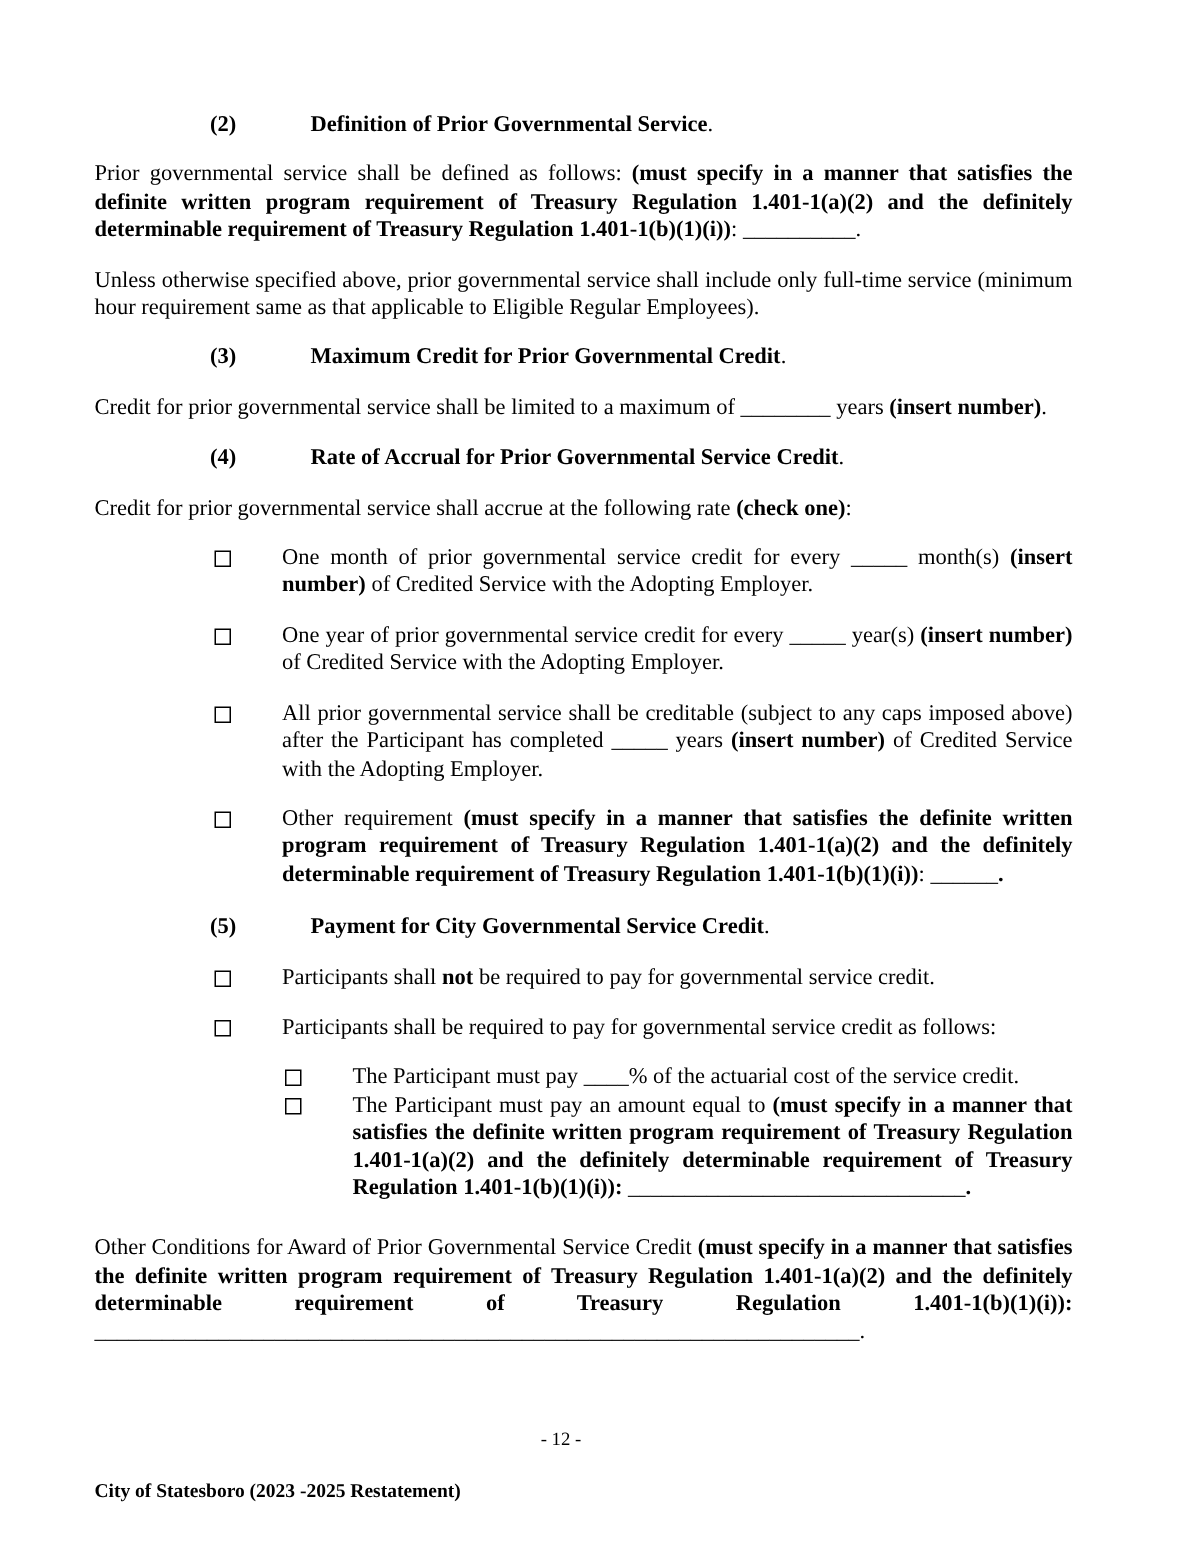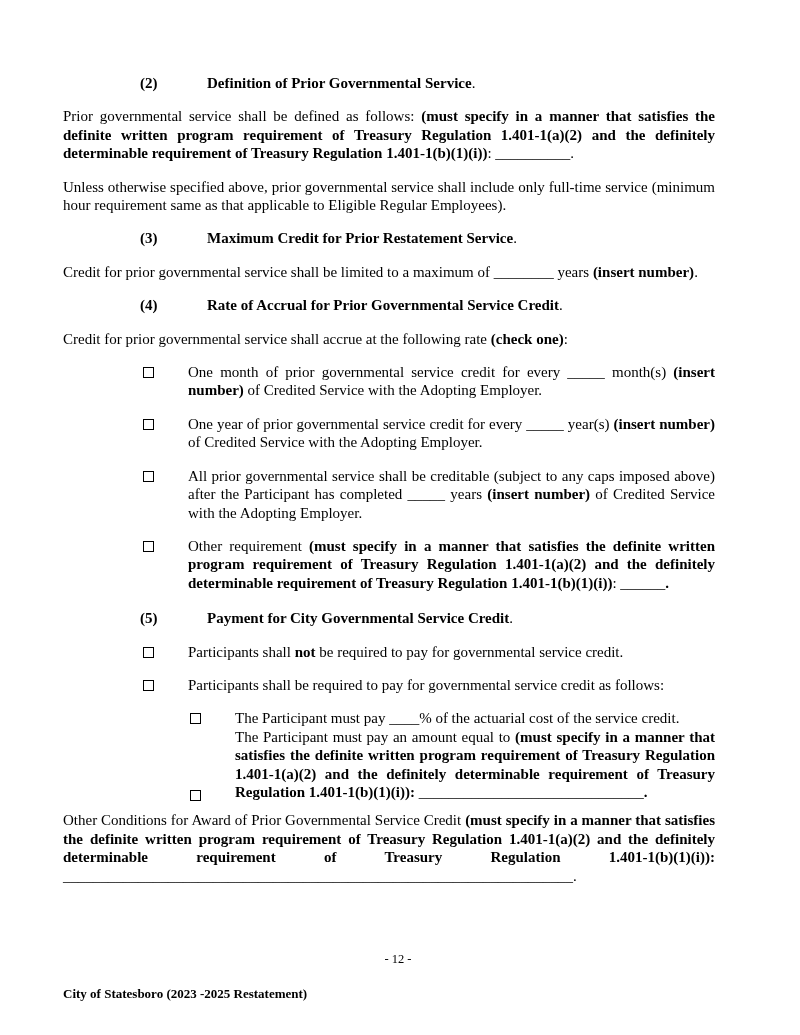--- a/index.html
+++ b/index.html
@@ -40,29 +40,28 @@
     display: block;
     width: 9px;
     height: 9px;
     border: 1.2px solid #000;
     background: #fff;
   }
   .txt { flex: 1; text-align: justify; }
   .b { font-weight: bold; }
   .gap-lg { margin-bottom: 17px; }
   .tight { margin-bottom: 0; }
-  .gap-sm { margin-bottom: 10px; align-items: flex-end; }
+  .gap-sm { margin-bottom: 22px; }
   .page-number {
     position: absolute;
     left: 0;
     width: 748px;
     top: 950px;
     text-align: center;
     font-size: 12.5px;
-    margin-left: 24px;
   }
   .footer-note {
     position: absolute;
     left: 63px;
     top: 985px;
     font-size: 13px;
     font-weight: bold;
   }
 </style>
 </head>
@@ -76,21 +75,21 @@
       <span class="hnum">(2)</span>
       <span><span>Definition of Prior Governmental Service</span><span class="reg">.</span></span>
     </div>
 
     <p class="para"><span>Prior governmental service shall be defined as follows: </span><span class="b">(must specify in a manner that satisfies the definite written program requirement of Treasury Regulation 1.401-1(a)(2) and the definitely determinable requirement of Treasury Regulation 1.401-1(b)(1)(i))</span><span>: __________.</span></p>
 
     <p class="para"><span>Unless otherwise specified above, prior governmental service shall include only full-time service (minimum hour requirement same as that applicable to Eligible Regular Employees).</span></p>
 
     <div class="heading">
       <span class="hnum">(3)</span>
-      <span><span>Maximum Credit for Prior Restatement Service</span><span class="reg">.</span></span>
+      <span><span>Maximum Credit for Prior Governmental Credit</span><span class="reg">.</span></span>
     </div>
 
     <p class="para"><span>Credit for prior governmental service shall be limited to a maximum of ________ years </span><span class="b">(insert number)</span><span>.</span></p>
 
     <div class="heading">
       <span class="hnum">(4)</span>
       <span><span>Rate of Accrual for Prior Governmental Service Credit</span><span class="reg">.</span></span>
     </div>
 
     <p class="para"><span>Credit for prior governmental service shall accrue at the following rate </span><span class="b">(check one)</span><span>:</span></p>

